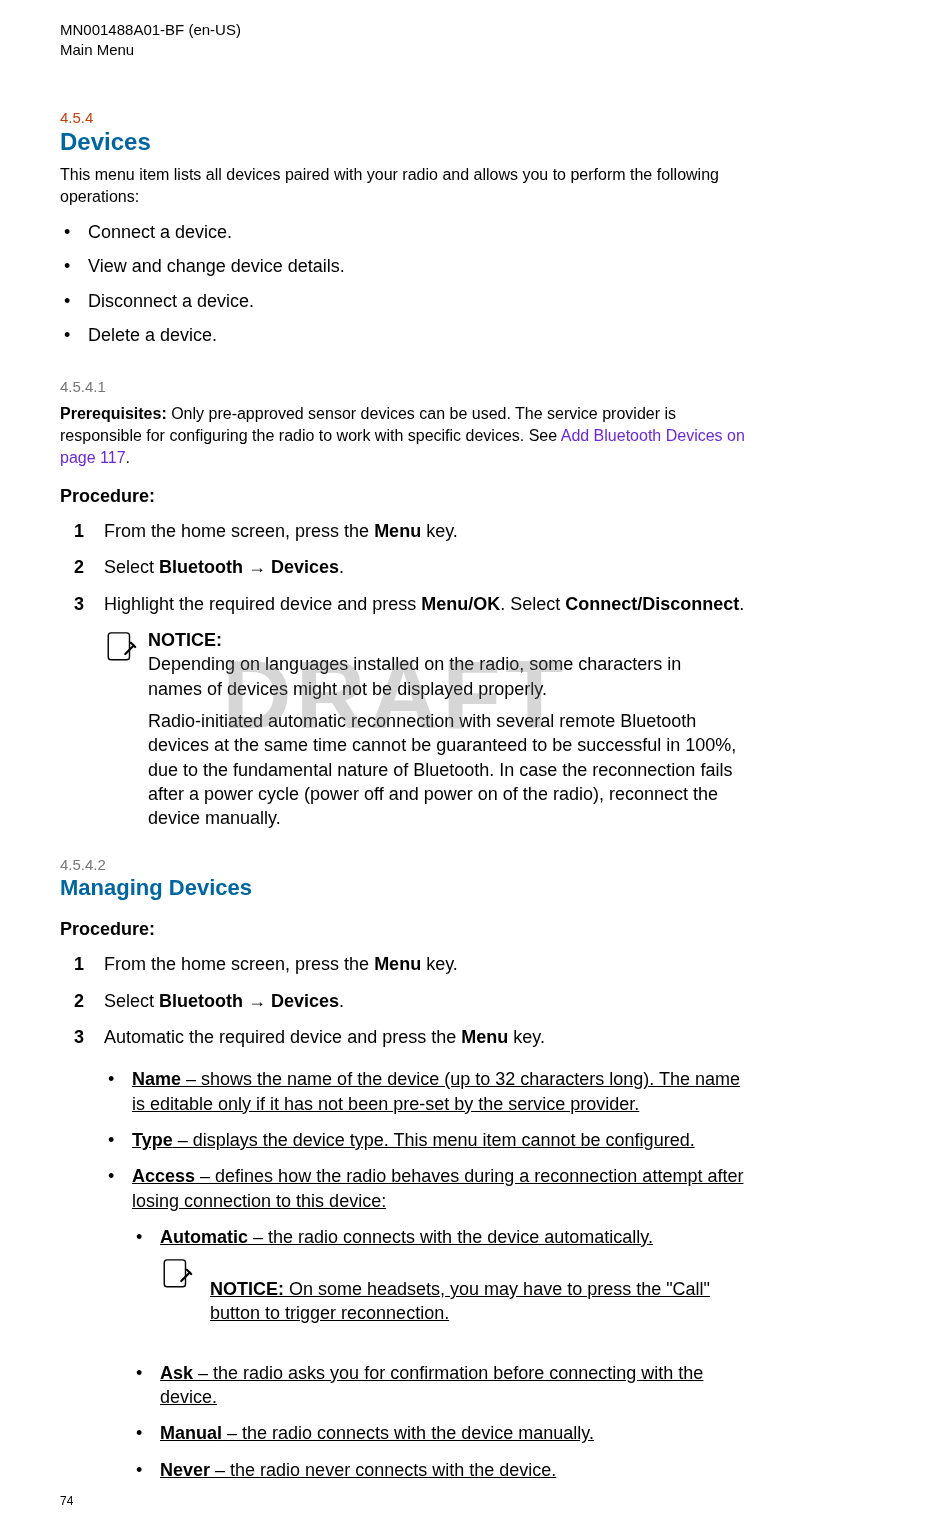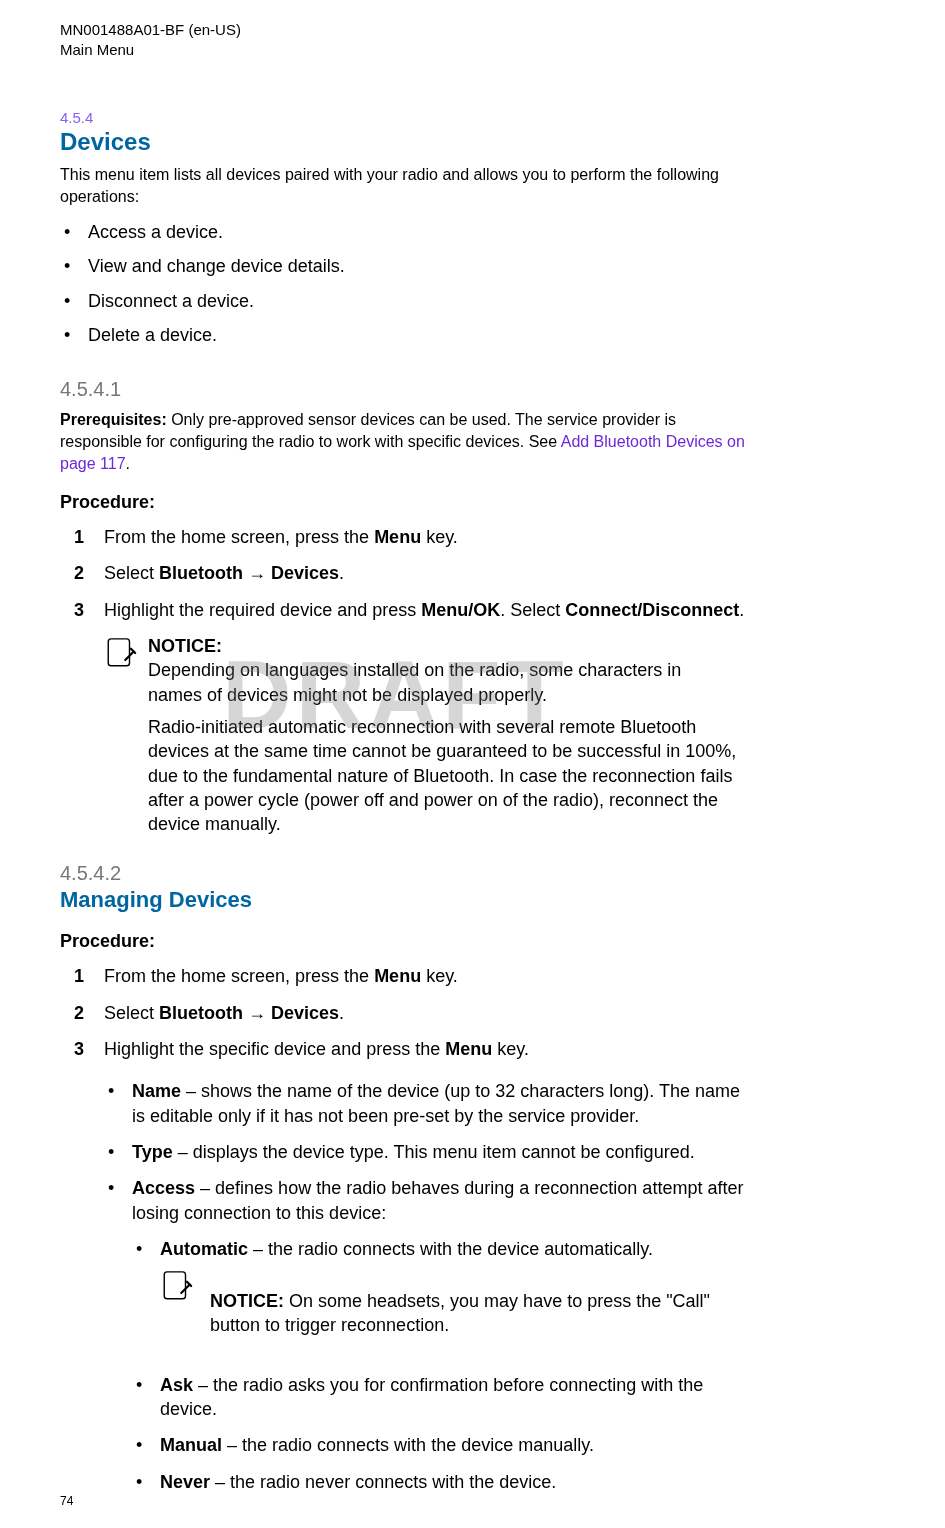--- a/index.html
+++ b/index.html
@@ -16,21 +16,21 @@
     padding: 20px 40px 20px 60px;
     box-sizing: border-box;
     position: relative;
   }
   .header-line {
     font-size: 15px;
     line-height: 1.3;
     color: #000;
   }
   .section-number {
-    color: #8b5cf6;
+    color: #c2410c;
     font-size: 15px;
     margin-top: 50px;
   }
   .section-title {
     color: #0066a1;
     font-weight: bold;
     font-size: 24px;
     margin-top: 2px;
   }
   .sub-section-title {
@@ -56,21 +56,21 @@
     position: relative;
   }
   ul.simple-list li::before {
     content: "•";
     position: absolute;
     left: 4px;
     top: 5px;
   }
   .sub-number {
     color: #777;
-    font-size: 20px;
+    font-size: 15px;
     margin-top: 26px;
   }
   .bold { font-weight: bold; }
   .link { color: #6d28d9; }
   .proc-heading {
     font-weight: bold;
     font-size: 18px;
     margin-top: 18px;
   }
   ol.proc {
@@ -190,21 +190,21 @@
 
   <div class="header-line">MN001488A01-BF (en-US)</div>
   <div class="header-line">Main Menu</div>
 
   <div class="draft-watermark">DRAFT</div>
 
   <div class="section-number">4.5.4</div>
   <div class="section-title">Devices</div>
   <div class="body-text">This menu item lists all devices paired with your radio and allows you to perform the following operations:</div>
   <ul class="simple-list">
-    <li>Access a device.</li>
+    <li>Connect a device.</li>
     <li>View and change device details.</li>
     <li>Disconnect a device.</li>
     <li>Delete a device.</li>
   </ul>
 
   <div class="sub-number">4.5.4.1</div>
   <div class="body-text">
     <span class="bold">Prerequisites: </span><span>Only pre-approved sensor devices can be used. The service provider is responsible for configuring the radio to work with specific devices. See </span><span class="link">Add Bluetooth Devices on page 117</span><span>.</span>
   </div>
 
@@ -241,25 +241,25 @@
 
   <div class="proc-heading">Procedure:</div>
   <ol class="proc">
     <li>
       <span>From the home screen, press the </span><span class="bold">Menu</span><span> key.</span>
     </li>
     <li>
       <span>Select </span><span class="bold">Bluetooth</span><span> → </span><span class="bold">Devices</span><span>.</span>
     </li>
     <li>
-      <span>Highlight the specific device and press the </span><span class="bold">Menu</span><span> key.</span>
+      <span>Automatic the required device and press the </span><span class="bold">Menu</span><span> key.</span>
     </li>
   </ol>
 
-  <ul class="sub-list" style="margin-left:44px;">
+  <ul class="sub-list" style="margin-left:44px;text-decoration:underline;">
     <li>
       <span class="bold">Name</span><span> – shows the name of the device (up to 32 characters long). The name is editable only if it has not been pre-set by the service provider.</span>
     </li>
     <li>
       <span class="bold">Type</span><span> – displays the device type. This menu item cannot be configured.</span>
     </li>
     <li>
       <span class="bold">Access</span><span> – defines how the radio behaves during a reconnection attempt after losing connection to this device:</span>
 
       <ul class="sub-sub-list">

